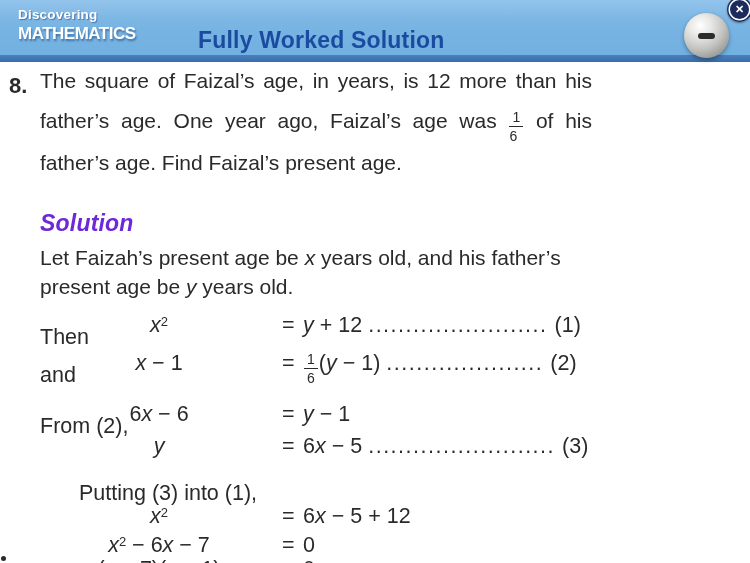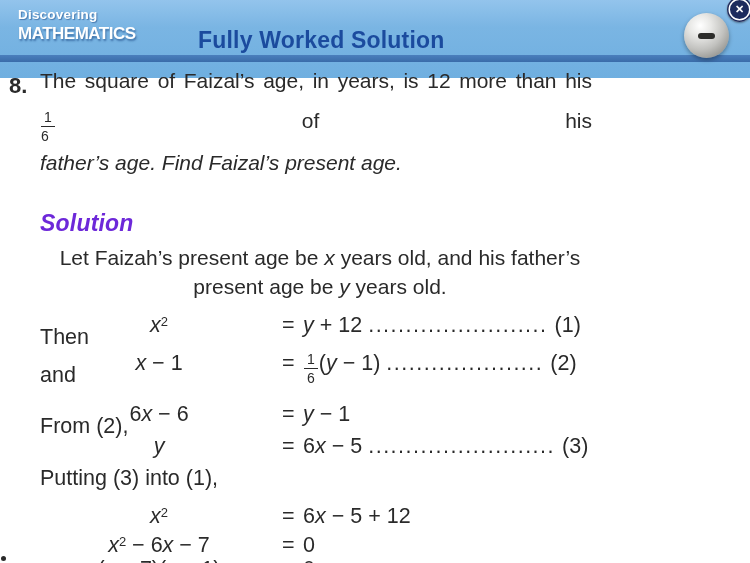--- a/index.html
+++ b/index.html
@@ -2,21 +2,21 @@
 <html><head>
 <meta charset="utf-8">
 <style>
   html,body{margin:0;padding:0;background:#e8e8e8;}
   .page{
     position:relative;width:750px;height:563px;background:#fff;
     overflow:hidden;font-family:"Liberation Sans",sans-serif;color:#2a2a2a;
   }
   
   .header{
-    position:absolute;left:0;top:0;width:750px;height:78px;
+    position:absolute;left:0;top:0;width:750px;height:62px;
     background:linear-gradient(180deg,#93c4ec 0%,#7ab5e3 35%,#6fafe0 100%);
   }
   .header-strip{
     position:absolute;left:0;top:55px;width:750px;height:7px;
     background:linear-gradient(180deg,#4a7fbd 0%,#3a6ca9 100%);
   }
   .logo{position:absolute;left:18px;top:8px;line-height:1;}
   .logo-top{
     font-size:13.5px;font-weight:bold;color:#fff;letter-spacing:.2px;
     text-shadow:1px 1px 1px rgba(25,70,130,.55);margin-bottom:3px;
@@ -47,36 +47,36 @@
     color:#fff;font-size:11px;font-weight:bold;line-height:25px;text-align:center;
   }
   
   .problem-number{position:absolute;left:9px;top:73px;font-size:22px;font-weight:bold;}
   .problem-text{
     position:absolute;left:40px;top:61px;width:552px;
     font-size:21px;line-height:40px;
   }
   .pline{text-align:justify;}
   .pline.just{text-align-last:justify;}
-  .pline.left{text-align:center;text-align-last:left;font-style:italic;}
+  .pline.left{text-align:center;text-align-last:left;}
   
   .frac{
     display:inline-block;text-align:center;vertical-align:-0.62em;line-height:1;
     padding:0 1px;
   }
   .frac .fn{display:block;font-size:14px;border-bottom:1.6px solid #2a2a2a;padding:0 3px 2px;}
   .frac .fd{display:block;font-size:14px;padding-top:2px;}
   
   .sol-heading{
     position:absolute;left:40px;top:210px;
     font-size:23px;font-weight:bold;font-style:italic;color:#6d28d9;letter-spacing:.2px;
   }
   .sol-intro{
     position:absolute;left:40px;top:243px;width:560px;
-    font-size:21px;line-height:29px;text-align:center;
+    font-size:21px;line-height:29px;
   }
   .mv{font-style:italic;}
   .equations{position:absolute;left:40px;top:303px;width:690px;height:260px;}
   .eq-row{position:absolute;left:0;right:0;font-size:21.5px;}
   .eq-label{position:absolute;left:0;top:12px;}
   .eq-lhs{position:absolute;left:0;top:0;width:238px;text-align:center;}
   .eq-mid{position:absolute;left:242px;top:0;}
   .eq-rhs{position:absolute;left:263px;top:0;white-space:nowrap;}
   .eq-row sup{font-size:13px;vertical-align:6px;line-height:0;}
   .dots{letter-spacing:1.5px;margin-left:6px;}
@@ -106,20 +106,21 @@
   <button class="close-btn">
     <span>✕</span>
   </button>
 
   <main>
     <div class="problem-number">8.</div>
 
     <div class="problem-text">
       <div class="pline just">The square of Faizal’s age, in years, is 12 more than his</div>
       <div class="pline just">
+        <span>father’s age. One year ago, Faizal’s age was</span>
         <span class="frac"><span class="fn">1</span><span class="fd">6</span></span>
         <span>of his</span>
       </div>
       <div class="pline left">father’s age. Find Faizal’s present age.</div>
     </div>
 
     <div class="sol-heading">Solution</div>
 
     <div class="sol-intro">
       <div><span>Let Faizah’s present age be </span><span class="mv">x</span><span> years old, and his father’s</span></div>
@@ -143,21 +144,21 @@
           <span class="eq-label">From (2),</span>
           <span class="eq-lhs"><span>6</span><span class="mv">x</span><span> − 6</span></span>
           <span class="eq-mid">=</span>
           <span class="eq-rhs"><span class="mv">y</span><span> − 1</span></span>
         </div>
         <div class="eq-row" style="top: 129px; line-height: 28px;">
           <span class="eq-lhs"><span class="mv">y</span></span>
           <span class="eq-mid">=</span>
           <span class="eq-rhs"><span>6</span><span class="mv">x</span><span> − 5</span><span class="dots">.........................</span><span class="eq-ref">(3)</span></span>
         </div>
-        <div class="eq-row" style="top: 161px; line-height: 28px;">Putting (3) into (1),</div>
+        <div class="eq-row" style="top: 176px; line-height: 28px; margin-left: 39px;">Putting (3) into (1),</div>
         <div class="eq-row" style="top: 199px; line-height: 28px;">
           <span class="eq-lhs"><span class="mv">x</span><sup>2</sup></span>
           <span class="eq-mid">=</span>
           <span class="eq-rhs"><span>6</span><span class="mv">x</span><span> − 5 + 12</span></span>
         </div>
         <div class="eq-row" style="top: 228px; line-height: 28px;">
           <span class="eq-lhs"><span class="mv">x</span><sup>2</sup><span> − 6</span><span class="mv">x</span><span> − 7</span></span>
           <span class="eq-mid">=</span>
           <span class="eq-rhs"><span>0</span></span>
         </div>

